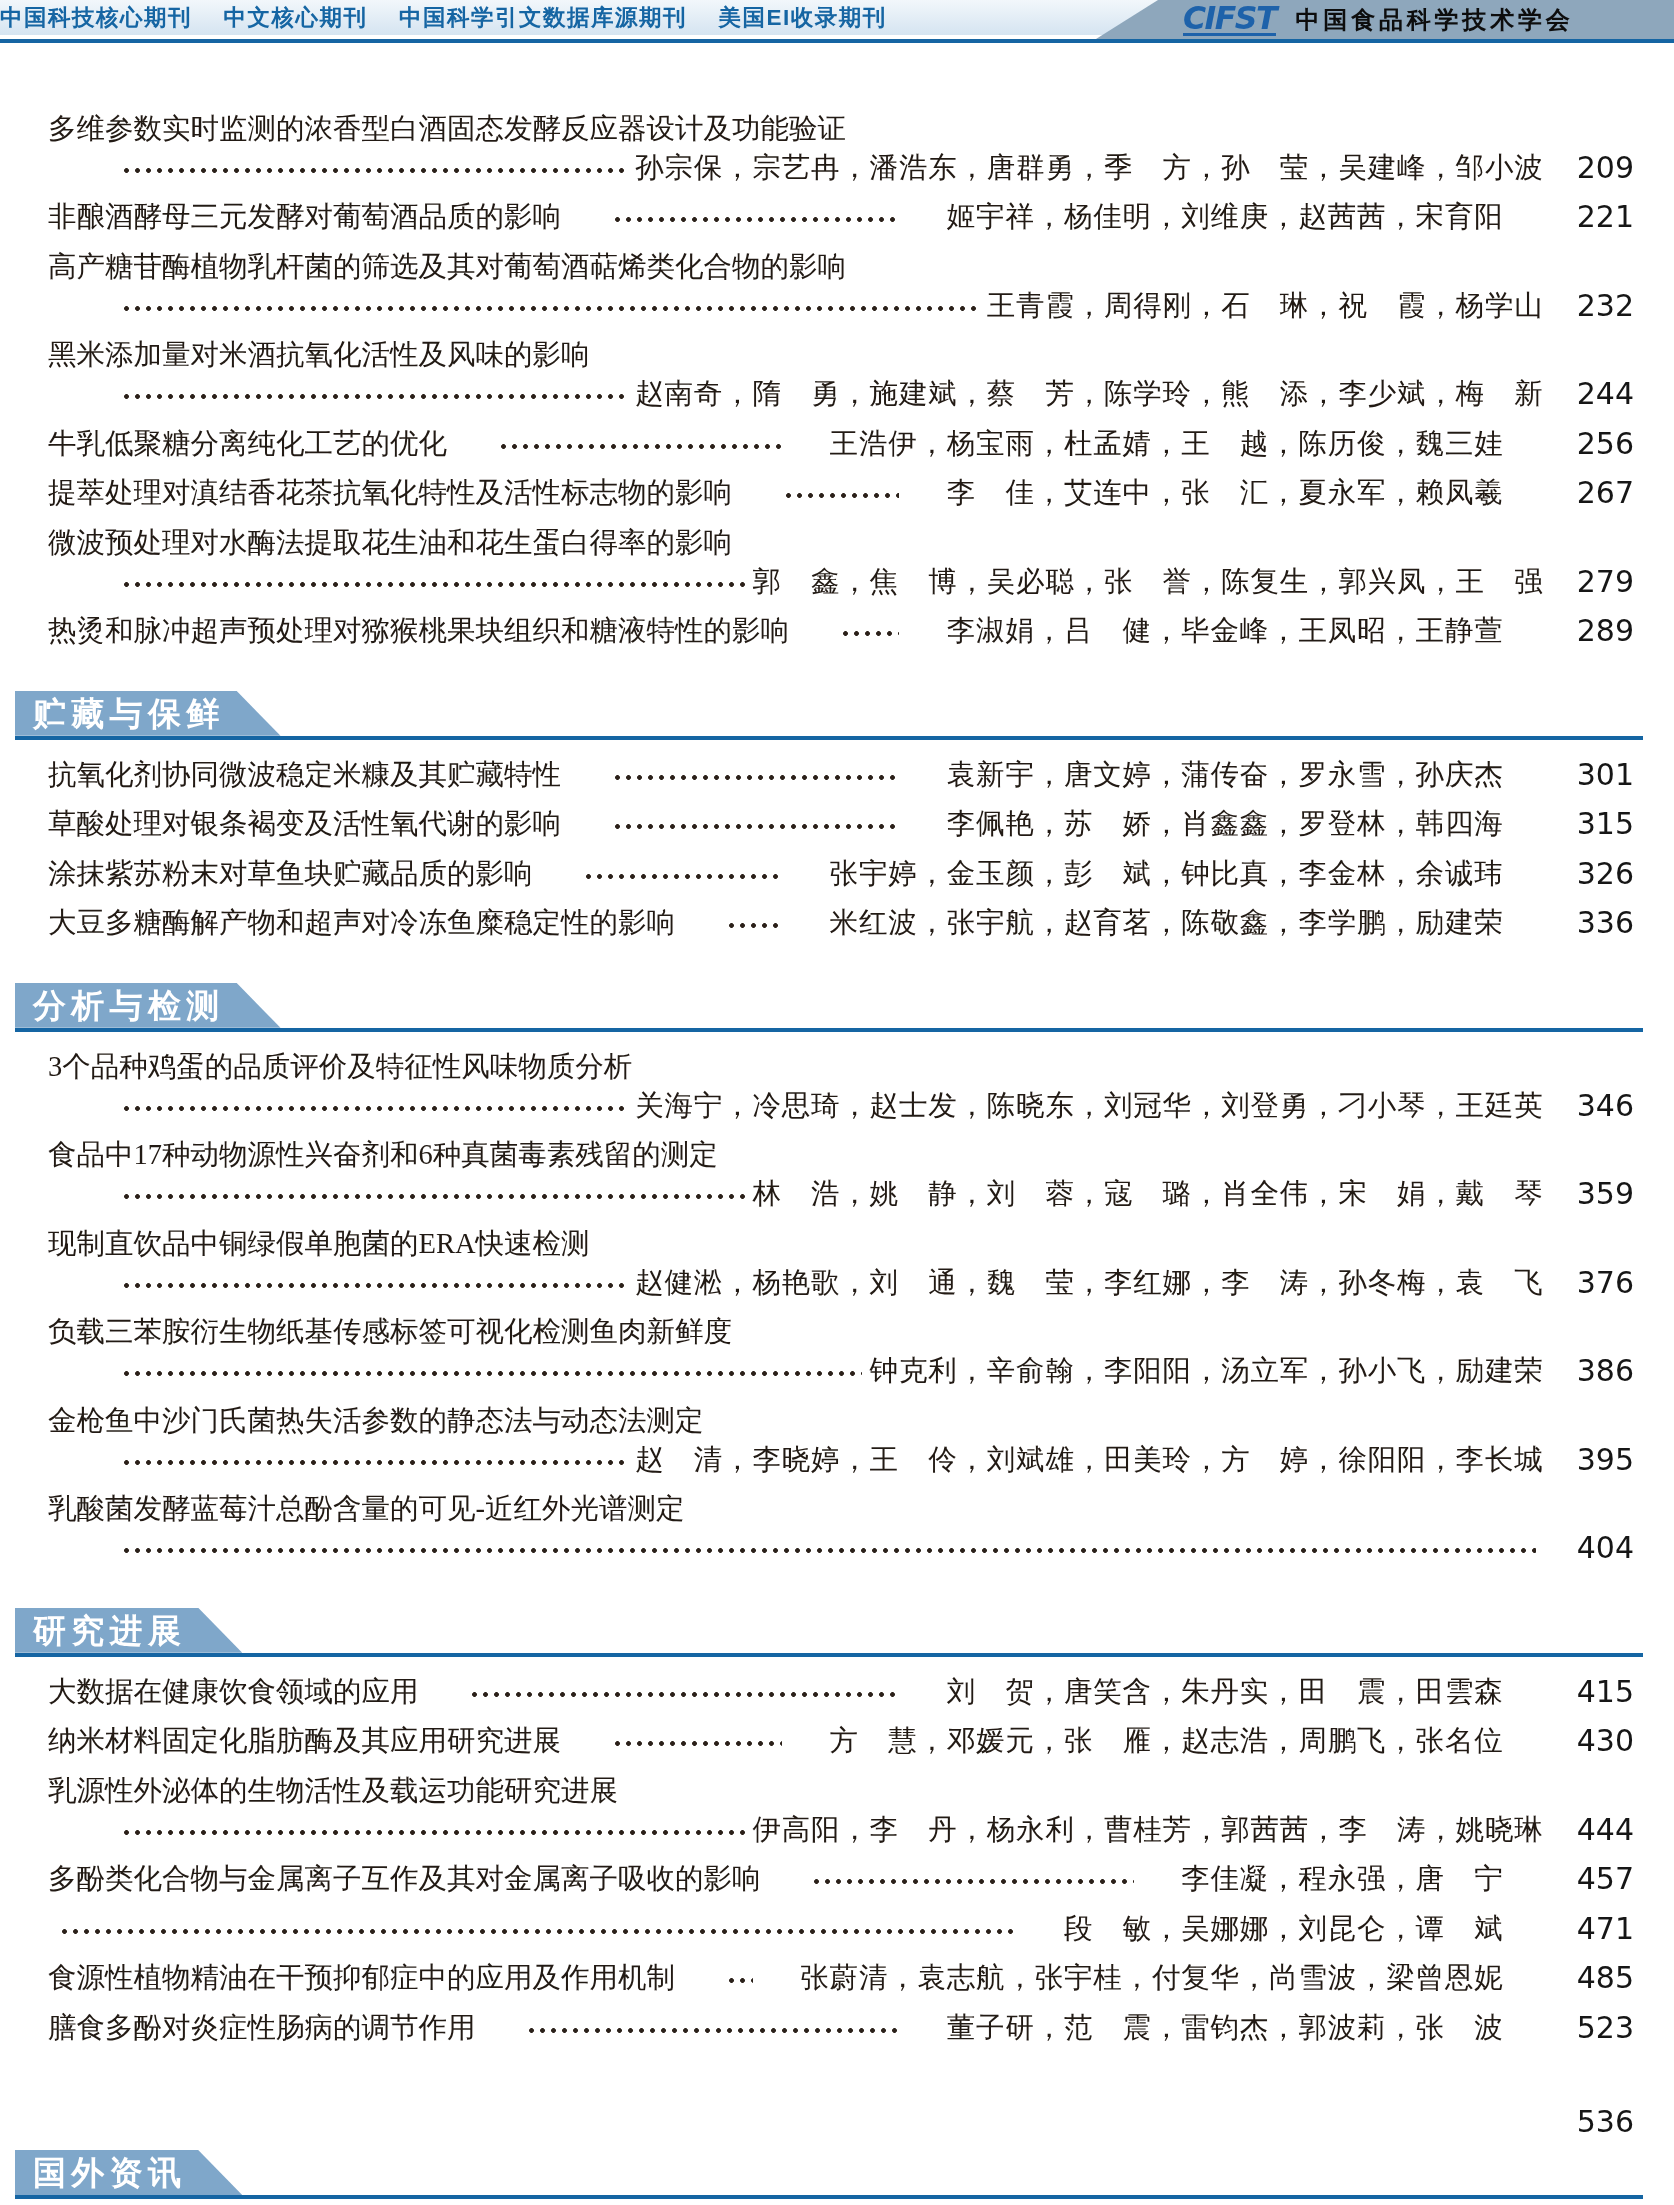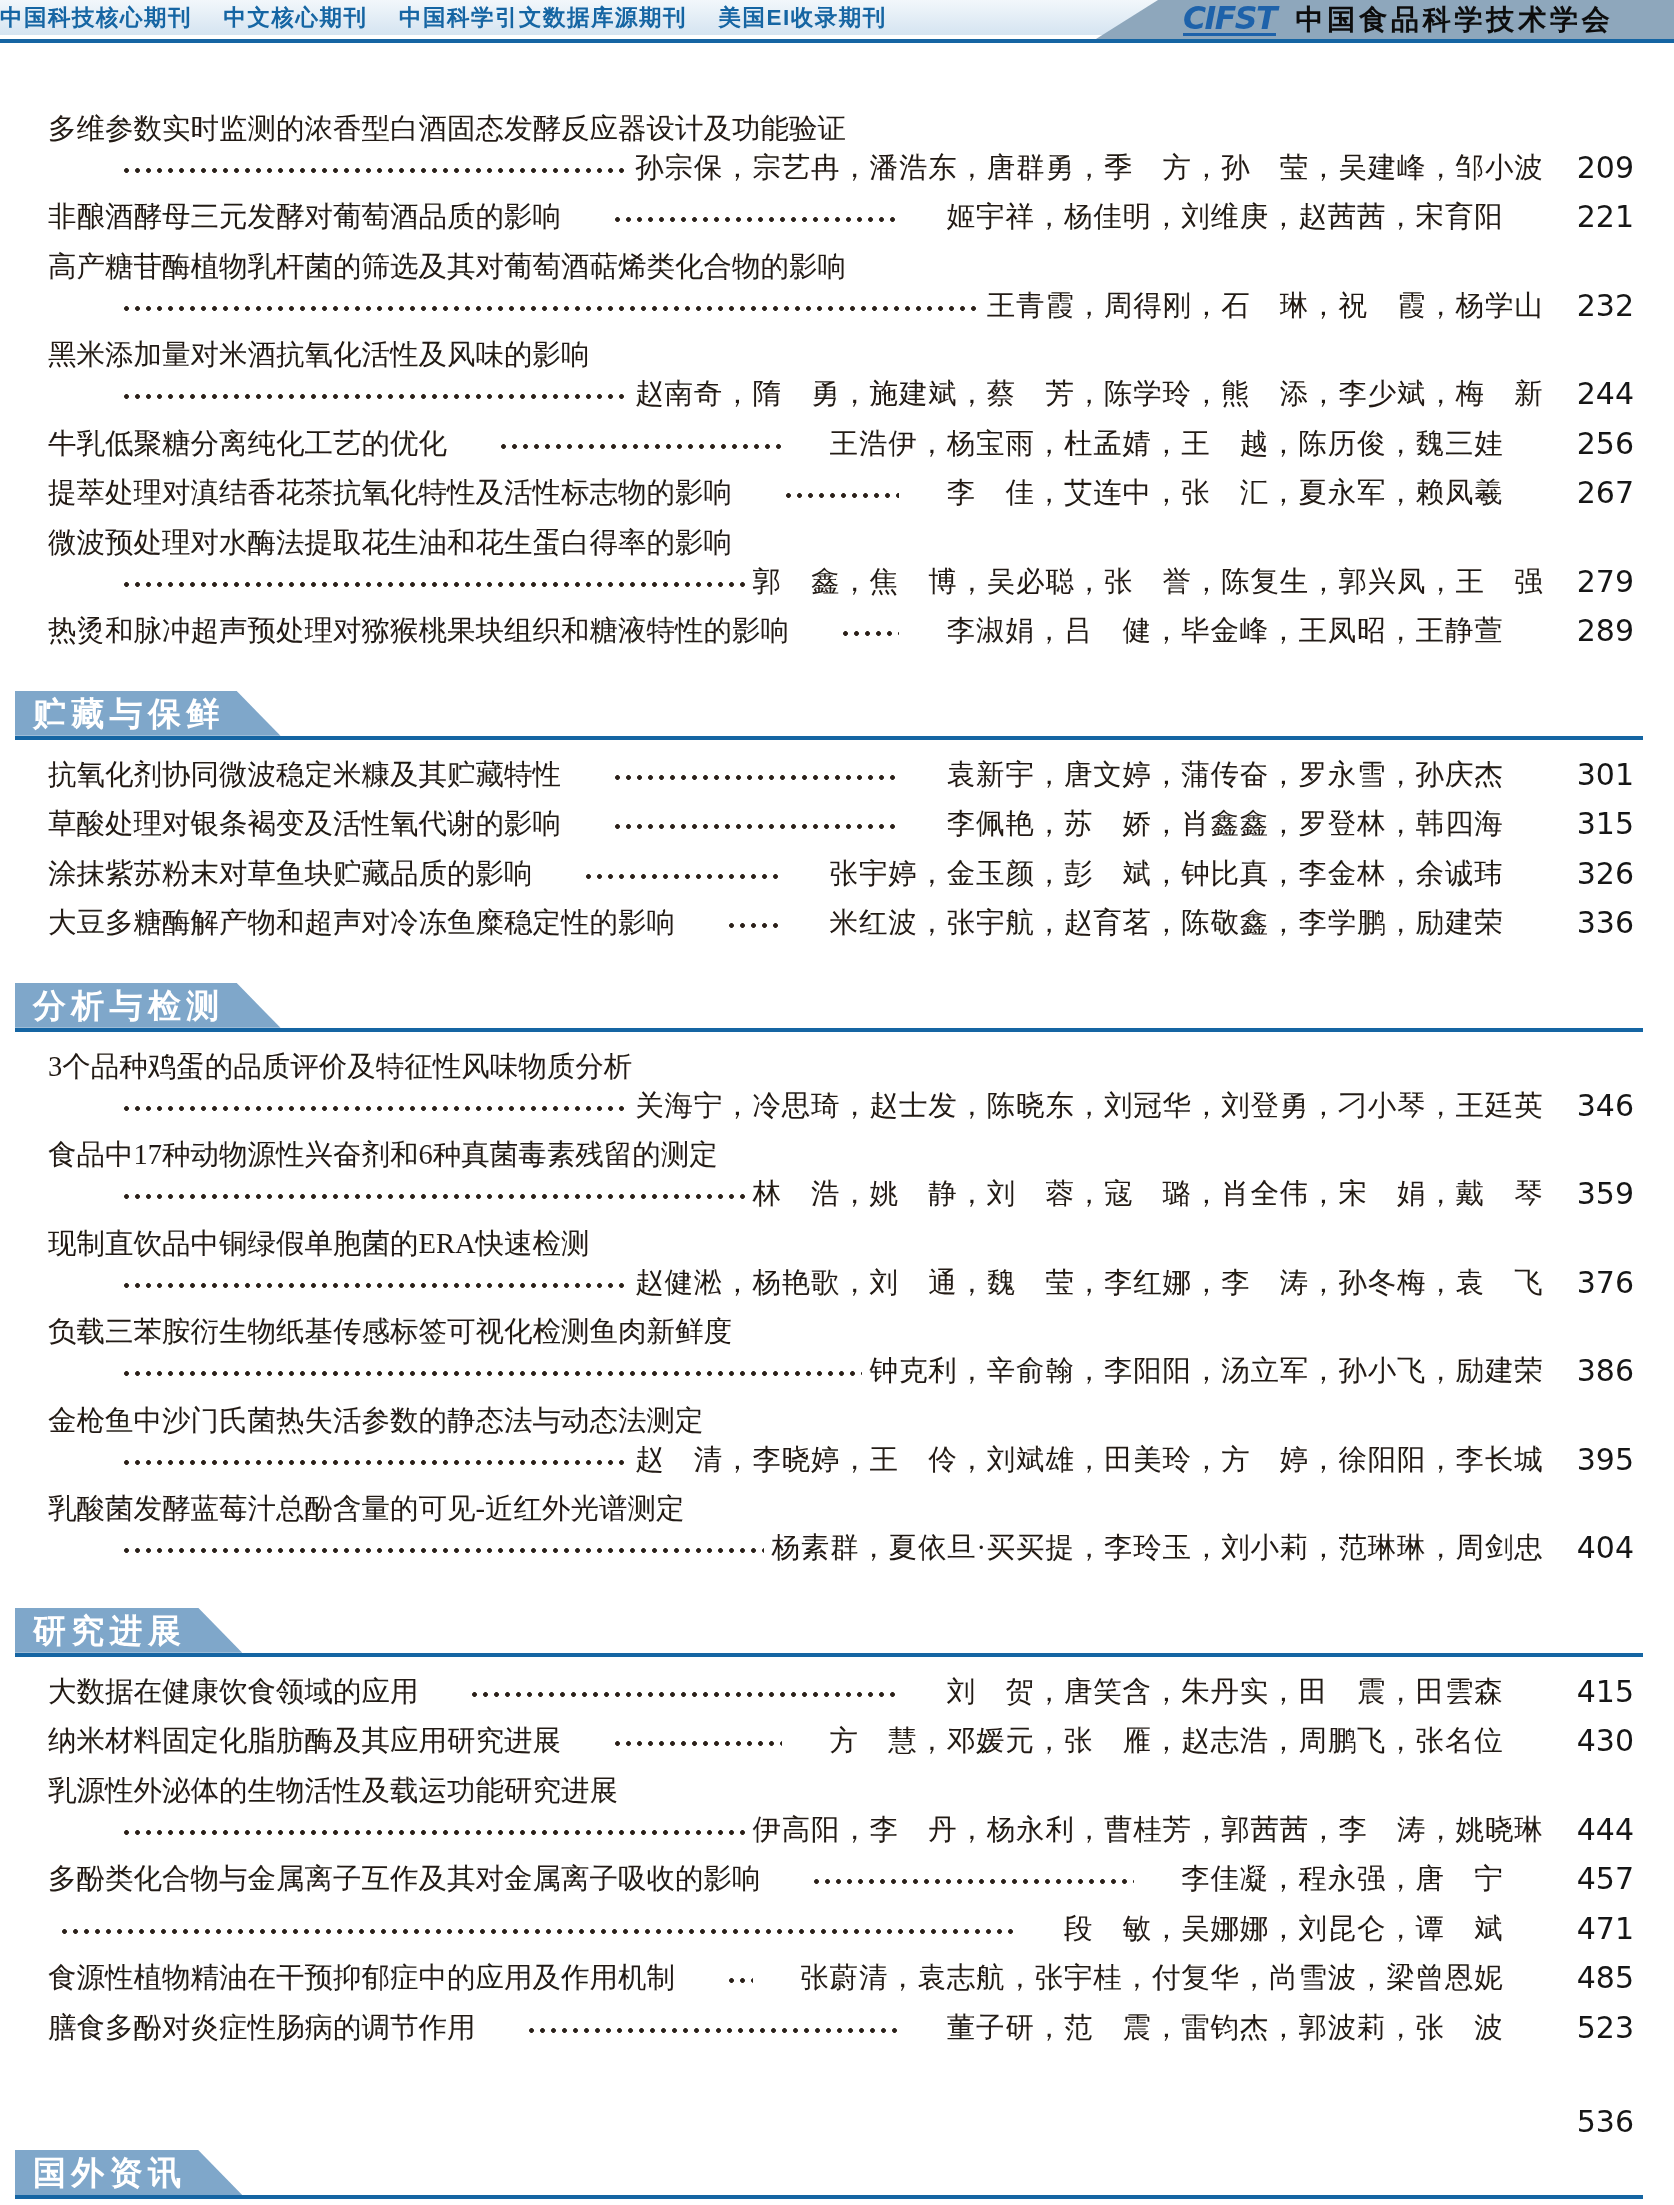--- a/index.html
+++ b/index.html
@@ -36,21 +36,21 @@
     clip-path:polygon(62px 0,100% 0,100% 100%,0 100%);
     display:flex;align-items:center;padding-left:87px;box-sizing:border-box;white-space:nowrap;
   }
   .cifst{
     font-family:"DejaVu Sans","Liberation Sans",sans-serif;font-style:italic;font-weight:800;
     font-size:31.5px;color:var(--logo-blue);letter-spacing:-1.5px;margin-right:19.5px;
     border-bottom:3px solid var(--logo-blue);line-height:30px;
   }
   .org{
     font-family:"DejaVu Serif","Liberation Serif",serif;font-weight:bold;
-    font-size:28px;color:#0d0d0d;letter-spacing:3.8px;
+    font-size:24px;color:#0d0d0d;letter-spacing:3.8px;
   }
   .hdr-rule{height:3.8px;background:var(--accent-blue);flex:0 0 auto;}
 
   
   main.toc{flex:1 1 auto;display:flex;flex-direction:column;padding:66px 41px 6px 48px;overflow:hidden;}
   .sec{flex:0 0 auto;}
   .sec-last{margin-top:auto;}
 
   .section-head{
     margin:30px -9px 15px -33px;
@@ -232,21 +232,20 @@
     <div class="aline">
       <span class="leader"></span>
       <span class="authors">赵　清，李晓婷，王　伶，刘斌雄，田美玲，方　婷，徐阳阳，李长城</span>
       <span class="page-num">395</span>
     </div>
   </div>
         <div class="entry two">
     <div class="tline title">乳酸菌发酵蓝莓汁总酚含量的可见-近红外光谱测定</div>
     <div class="aline">
       <span class="leader"></span>
-      <span class="authors">杨素群，夏依旦·买买提，李玲玉，刘小莉，范琳琳，周剑忠</span>
       <span class="page-num">404</span>
     </div>
   </div>
       </section>
       <section class="sec">
         <div class="section-head">
     <span class="badge">研究进展</span>
   </div>
         <div class="entry one">
     <span class="title">大数据在健康饮食领域的应用</span>

